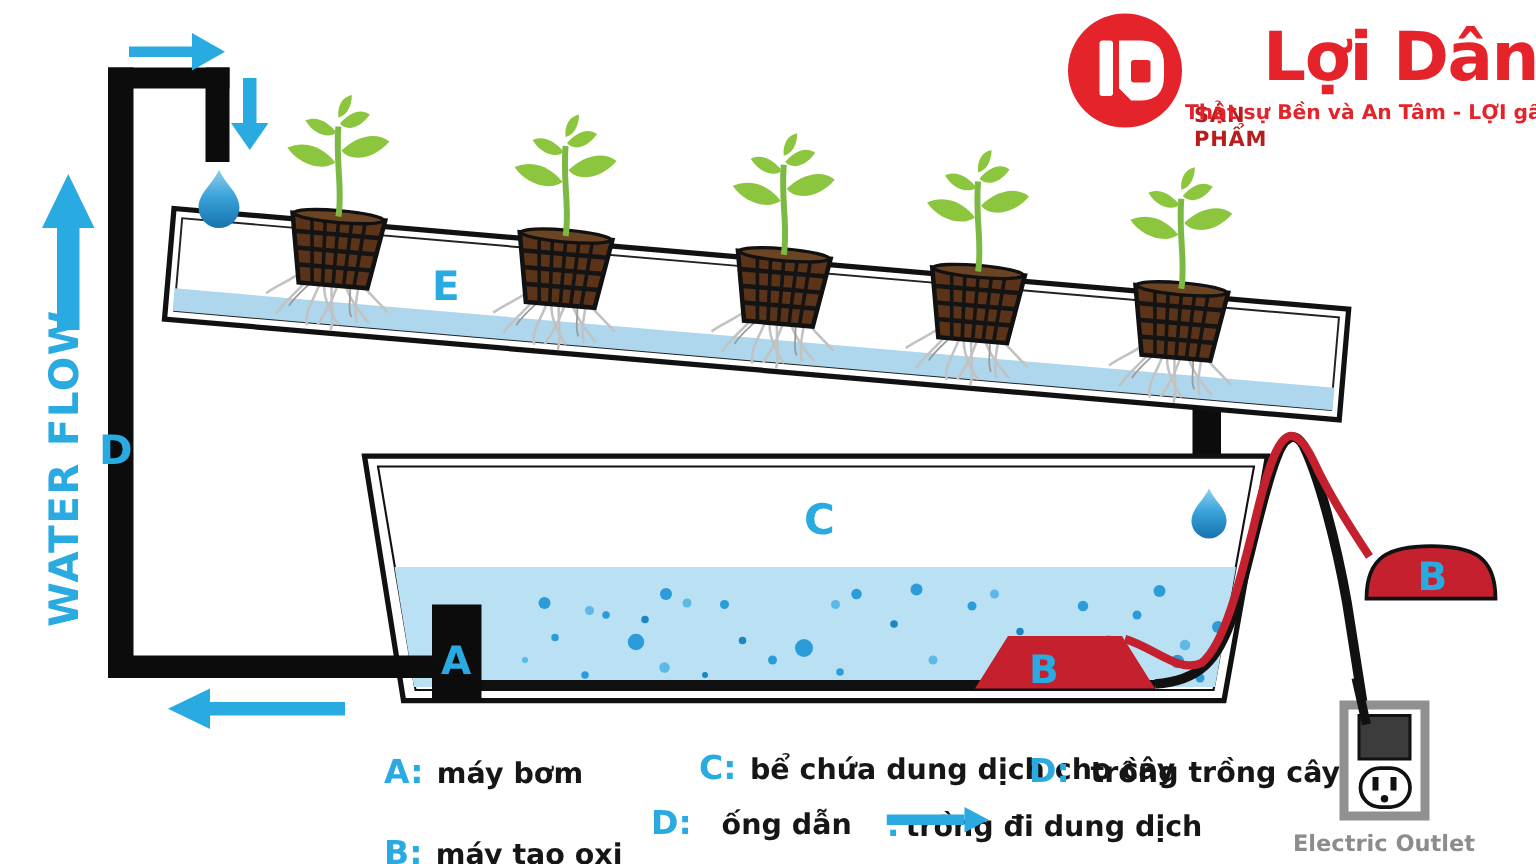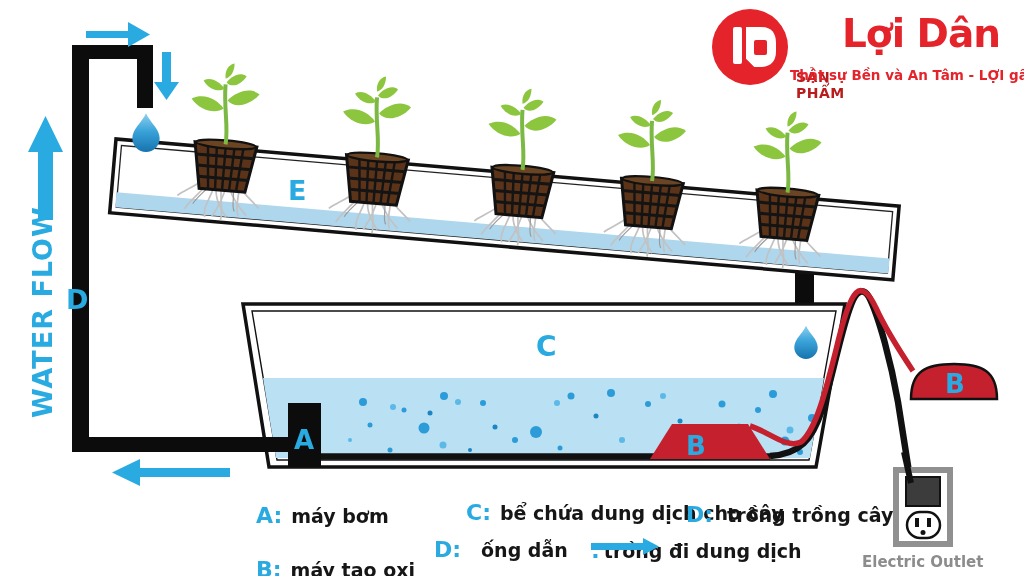--- a/index.html
+++ b/index.html
@@ -8,21 +8,21 @@
   svg{position:absolute;left:0;top:0;}
   svg text{font-family:"DejaVu Sans",sans-serif;}
   .lbl{fill:#29abe2;font-weight:bold;}
 
   
   .logo{position:absolute;left:700px;top:4px;width:320px;height:92px;}
   .logo-circle{position:absolute;left:12px;top:5px;width:76px;height:76px;border-radius:50%;
                background:#e4232b;}
   .logo-col{position:absolute;left:96px;top:17px;color:#b91c1c;font-weight:bold;font-size:14px;
             line-height:16px;letter-spacing:.5px;margin-top:48px;}
-  .logo-brand{position:absolute;left:142px;top:7px;color:#e4232b;font-weight:bold;font-size:39px;
+  .logo-brand{position:absolute;left:142px;top:7px;color:#e4232b;font-weight:bold;font-size:45px;
               letter-spacing:-1px;white-space:nowrap;}
   .logo-tagline{position:absolute;left:90px;top:63px;color:#e4232b;font-weight:bold;font-size:13.5px;
                 white-space:nowrap;}
 
   
   .legend-item{position:absolute;white-space:nowrap;color:#161616;font-weight:bold;font-size:19px;}
   .legend-item .k{color:#29abe2;font-size:22px;font-weight:bold;margin-right:9px;}
   .legend-item .t{font-weight:bold;text-align:center;}
   .legend-arrow{display:inline-block;vertical-align:-2px;margin-right:2px;}
   .outlet-label{position:absolute;left:862px;top:553px;width:130px;text-align:left;

